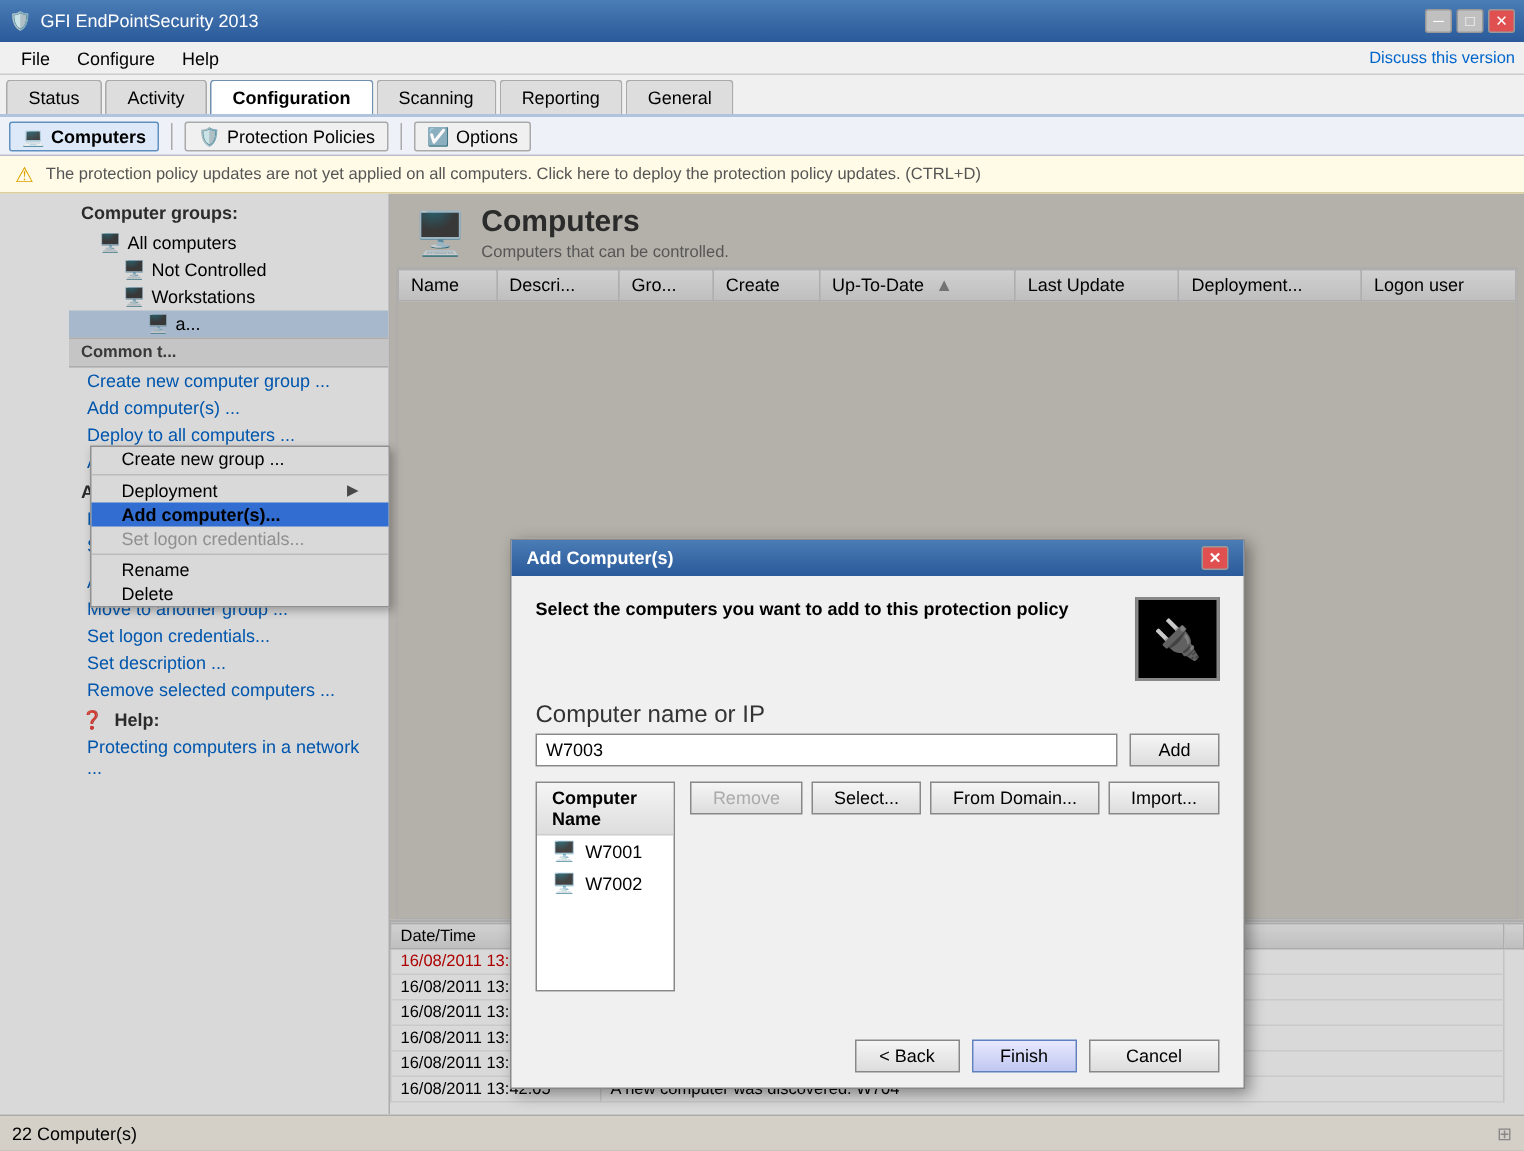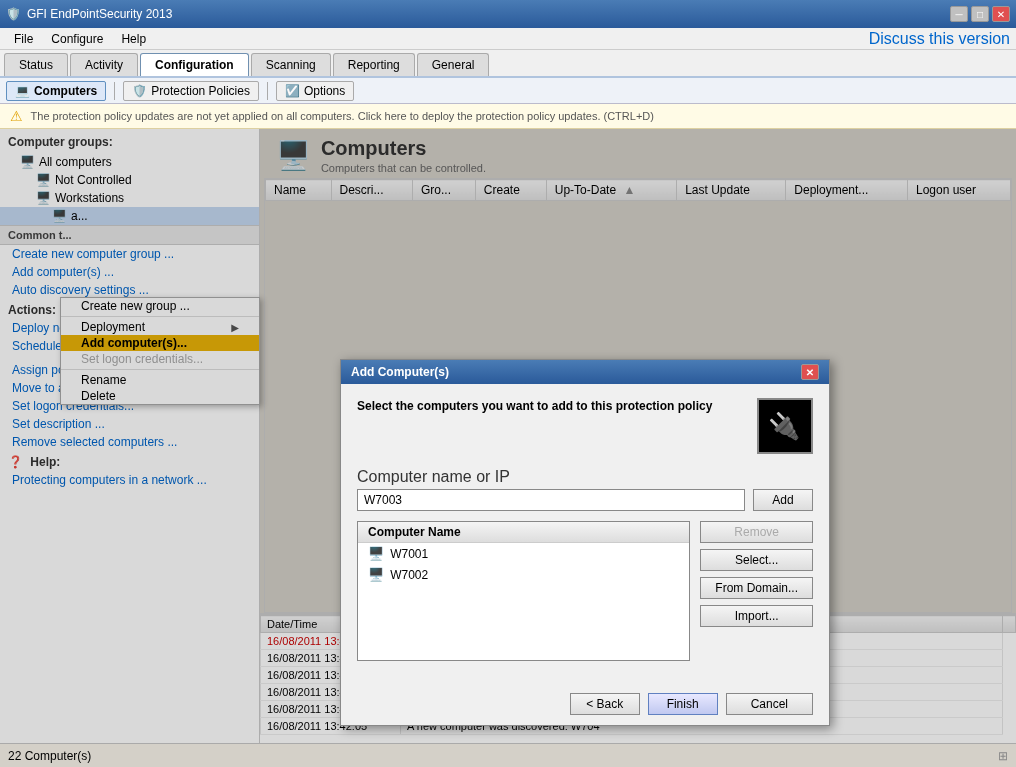--- a/index.html
+++ b/index.html
@@ -35,21 +35,21 @@
       height: 22px;
       padding: 0 6px;
     }
     .menu-items { display: flex; gap: 2px; }
     .menu-item {
       padding: 2px 8px;
       cursor: pointer;
       border-radius: 2px;
       font-size: 12px;
     }
-    .menu-right { font-size: 16px; color: #0066cc; cursor: pointer; }
+    .menu-right { font-size: 11px; color: #0066cc; cursor: pointer; }
     
     
     .tab-bar {
       background: #f0f0f0;
       display: flex;
       align-items: flex-end;
       height: 28px;
       border-bottom: 2px solid #b0c4de;
       padding: 0 4px;
     }
@@ -105,20 +105,21 @@
     }
     .notif-icon { color: #e0a000; font-size: 14px; }
     
     
     .sidebar {
       width: 260px;
       background: white;
       border-right: 1px solid #ccc;
       overflow: hidden;
       position: relative;
+      padding-left: 46px;
     }
     .sidebar-section {
       padding: 6px 8px 4px;
       font-weight: bold;
       font-size: 12px;
       color: #333;
     }
     .tree-item {
       padding: 2px 8px 2px;
       display: flex;
@@ -249,21 +250,21 @@
       min-width: 200px;
     }
     .ctx-item {
       padding: 1px 20px;
       cursor: pointer;
       font-size: 12px;
       display: flex;
       align-items: center;
       justify-content: space-between;
     }
-    .ctx-item.highlighted { background: #eab308; font-weight: bold; }
+    .ctx-item.highlighted { background: #3b82f6; font-weight: bold; }
     .ctx-item.disabled { color: #aaa; cursor: default; }
     .ctx-separator { height: 1px; background: #ddd; margin: 2px 0; }
     .ctx-arrow { font-size: 10px; color: #555; }
     
     
     .modal-overlay {
       position: absolute;
       top: 0; left: 0; right: 0; bottom: 0;
       background: rgba(0,0,0,0.15);
       z-index: 200;
@@ -354,21 +355,21 @@
     }
     .modal-list-item {
       padding: 3px 10px;
       display: flex;
       align-items: center;
       gap: 6px;
       font-size: 12px;
       cursor: pointer;
     }
     .modal-list-icon { font-size: 13px; }
-    .modal-right-btns { display: flex; flex-direction: column; gap: 6px; justify-content: flex-start; }
+    .modal-right-btns { display: flex; gap: 6px; justify-content: flex-start; }
     .modal-body-columns { display: flex; gap: 10px; }
     .modal-list-col { flex: 1; }
     .modal-footer-btns {
       display: flex;
       justify-content: flex-end;
       gap: 8px;
       padding: 8px 16px 10px;
     }
     .btn-back { padding: 3px 0; min-width: 70px; }
     .btn-finish { padding: 3px 16px; min-width: 70px; background: linear-gradient(to bottom, #e8e8ff, #c0c8f0); border: 1px solid #6080c0; }
@@ -454,20 +455,21 @@
         <span>Workstations</span>
       </div>
       <div class="tree-item tree-indent3 selected">
         <span>🖥️</span>
         <span>a...</span>
       </div>
 
       <div class="sidebar-section-label">Common t...</div>
       <a class="sidebar-link">Create new computer group ...</a>
       <a class="sidebar-link">Add computer(s) ...</a>
+      <a class="sidebar-link">Deploy to all computers ...</a>
       <a class="sidebar-link">Auto discovery settings ...</a>
 
       <div class="actions-label">Actions:</div>
       <a class="sidebar-link">Deploy now ...</a>
       <a class="sidebar-link">Schedule deployment ...</a>
       <div style="height:6px;"></div>
       <a class="sidebar-link">Assign policy ...</a>
       <a class="sidebar-link">Move to another group ...</a>
       <a class="sidebar-link">Set logon credentials...</a>
       <a class="sidebar-link">Set description ...</a>

